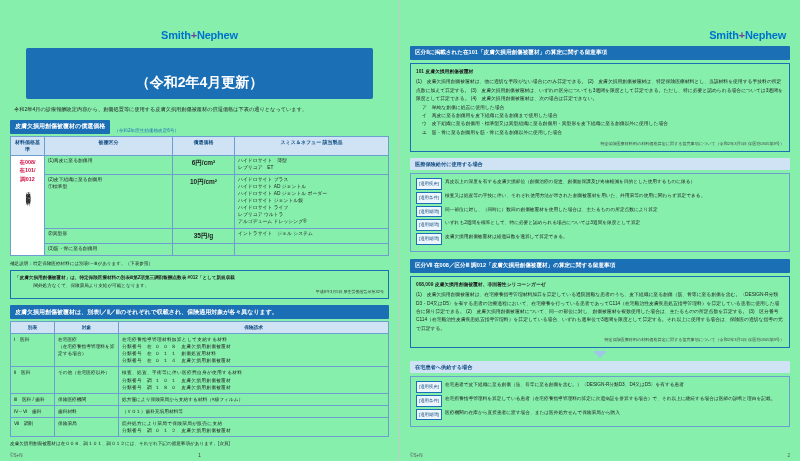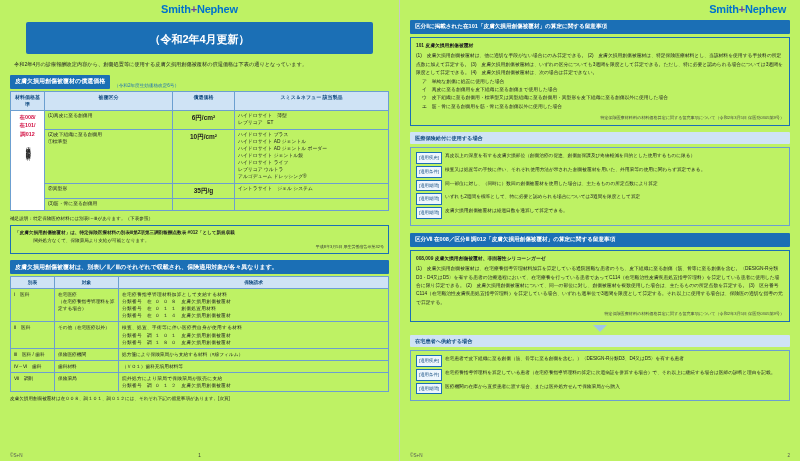--- a/index.html
+++ b/index.html
@@ -9,42 +9,42 @@
     background: #d8d8d8;
     font-family: "Liberation Sans", sans-serif;
     font-size: 5px;
     color: #222;
     overflow: hidden;
   }
   .spread { display:flex; width:800px; height:461px; }
   .page {
     position:relative;
     width:400px; height:461px;
-    background:#bef264;
-    padding: 0 10px 14px 10px;
+    background:#86efac;
+    padding: 26px 10px 14px 10px;
   }
   .page.left { border-right:1px solid #c8c8c8; }
 
   .brandbar { height:18px; display:flex; align-items:center; justify-content:center; position:relative; }
   .brandbar.right { justify-content:flex-end; padding-right:4px; }
   .logo { font-size:11px; font-weight:bold; color:#0072ce; letter-spacing:-0.2px; white-space:nowrap; }
   .logo .amp { color:#6f3fa0; font-weight:bold; }
   .logo .nep { color:#0072ce; }
 
   
   .title-box {
     margin: 4px 16px 6px 16px;
     background:#1b6fb5;
     color:#fff;
     text-align:center;
     padding:7px 4px 7px 4px;
     border-radius:2px;
   }
   .title-box .t1 { font-size:9px; font-weight:bold; letter-spacing:0.5px; }
-  .title-box .t2 { font-size:11px; font-weight:bold; margin-top:3px; }
+  .title-box .t2 { font-size:14px; font-weight:bold; margin-top:19px; }
 
   .lead { margin:4px 4px 6px 4px; font-size:5.2px; line-height:1.7; }
 
   .sec-head {
     background:#1b6fb5; color:#fff; font-weight:bold; font-size:6px;
     padding:2.5px 5px; display:inline-block; border-radius:1px;
   }
   .sec-head-row { display:flex; align-items:flex-end; gap:4px; margin-top:5px; }
   .sec-head-note { font-size:4.6px; color:#1b6fb5; padding-bottom:1px; }
 

